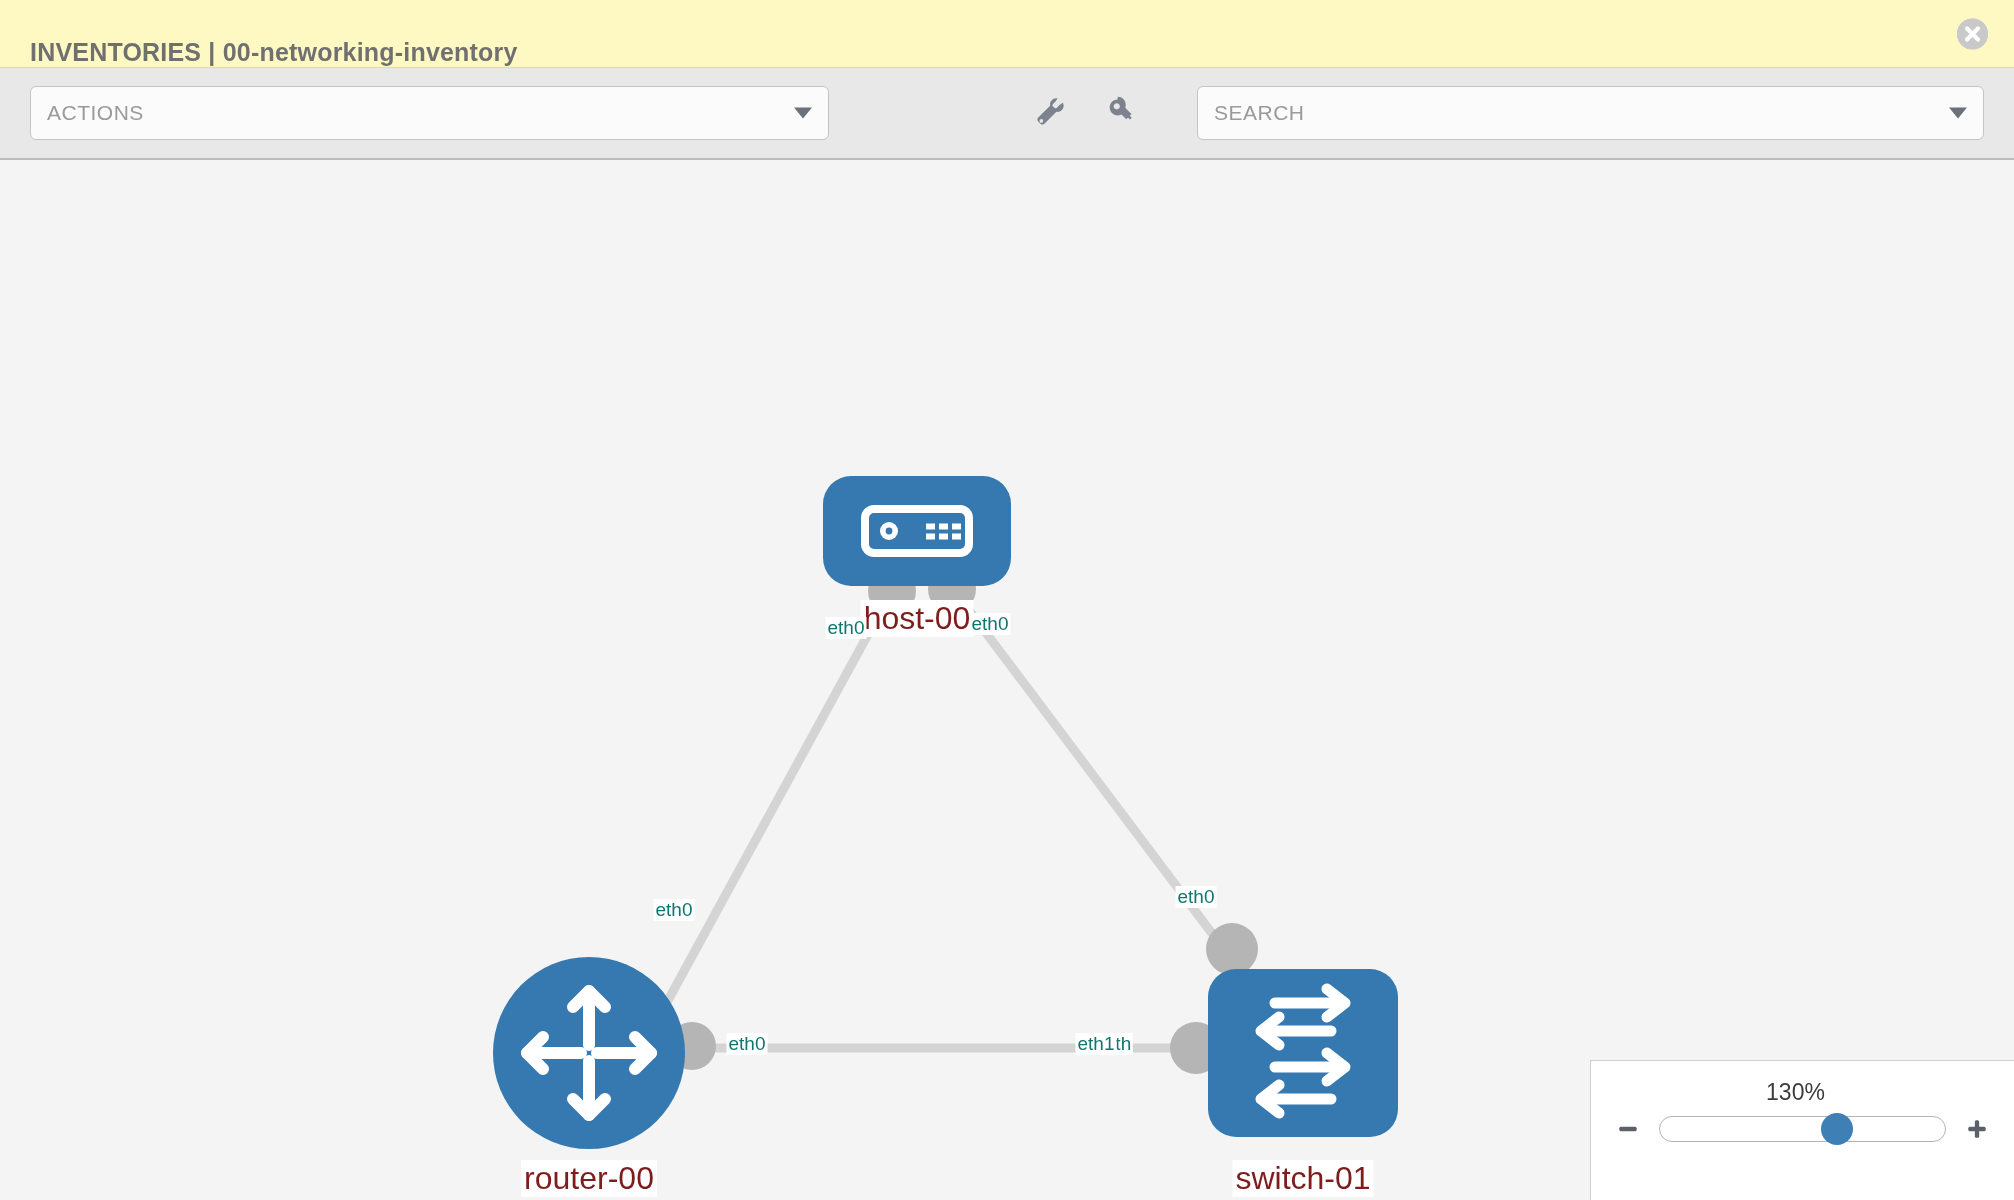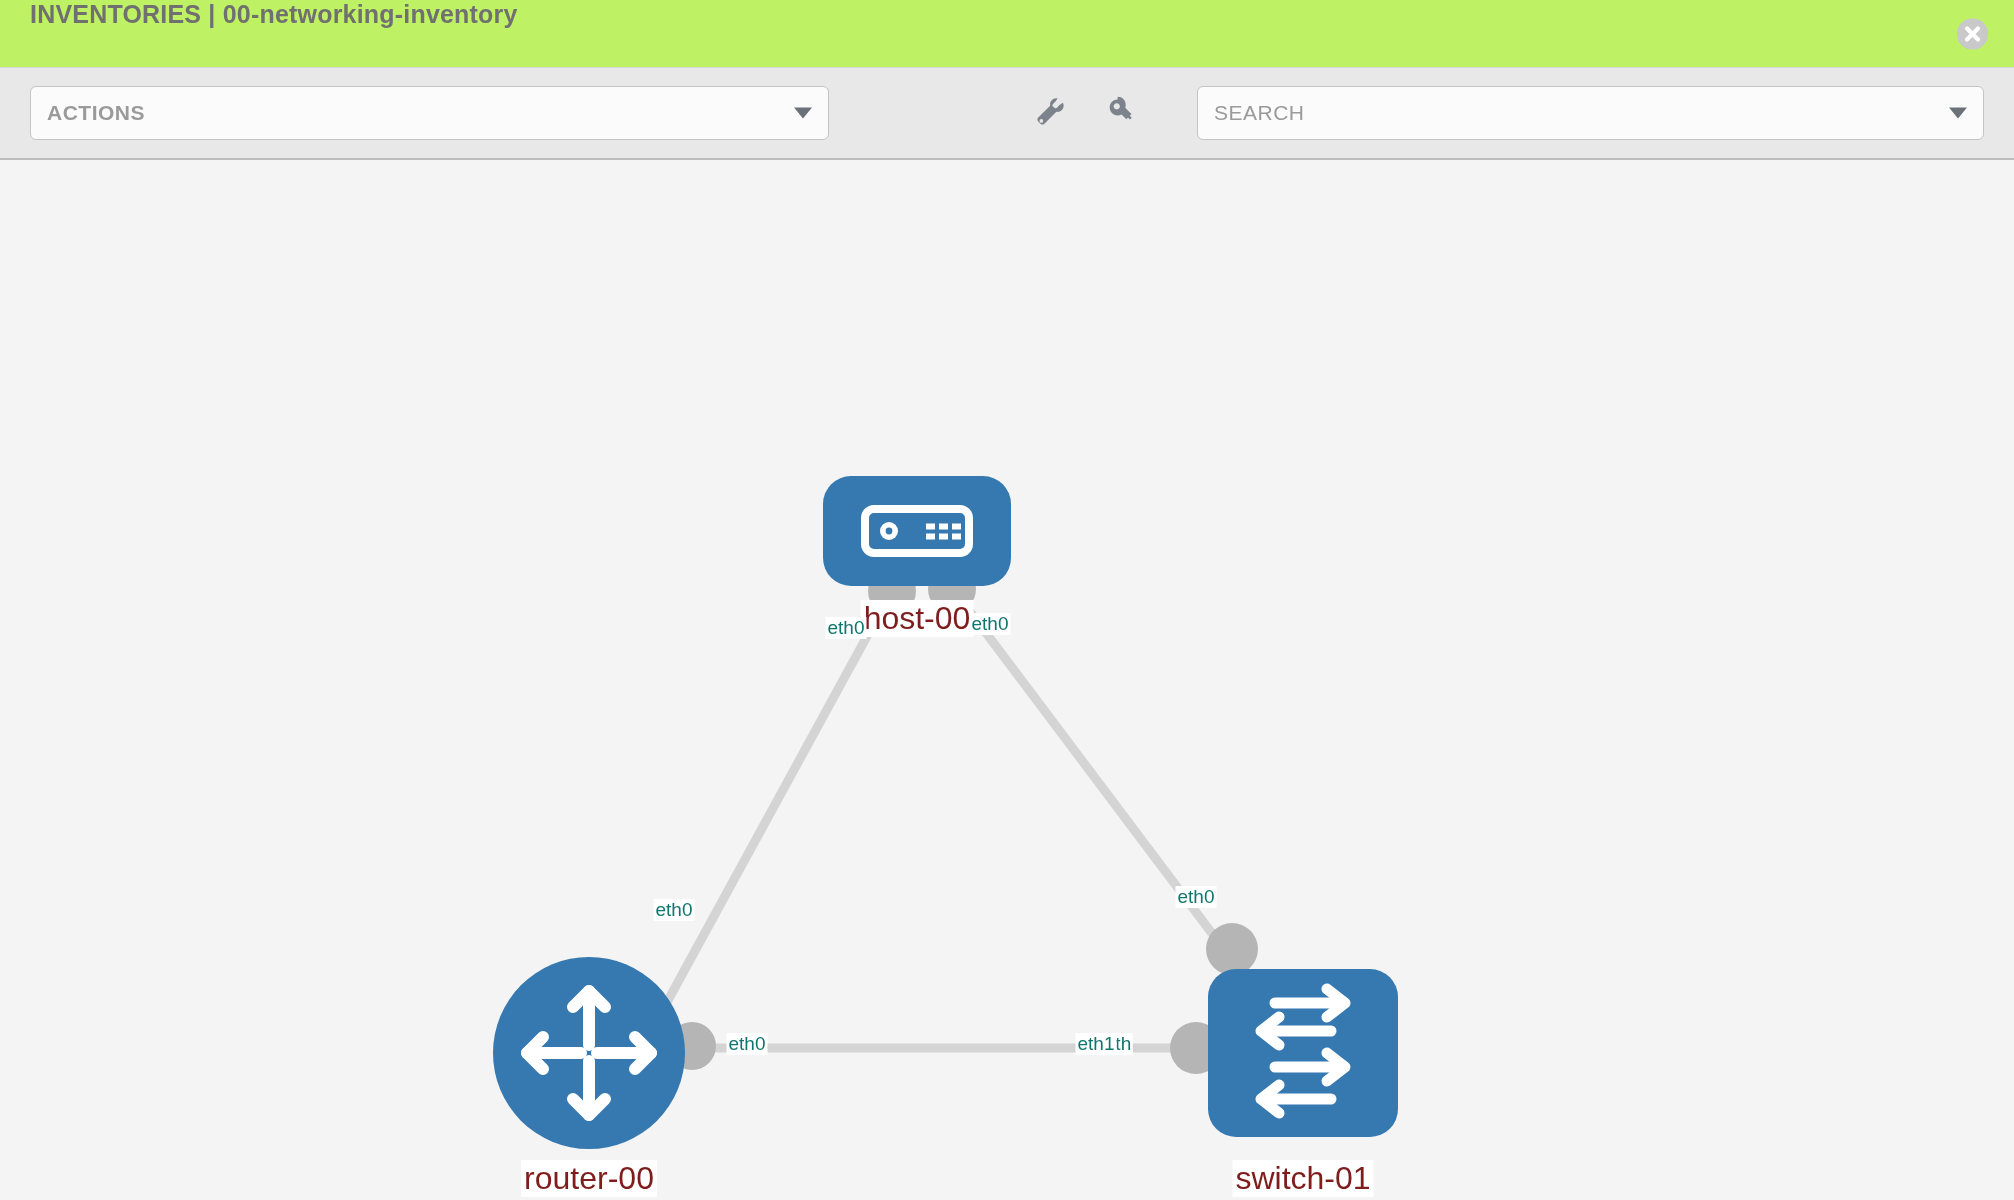--- a/index.html
+++ b/index.html
@@ -18,24 +18,24 @@
     background: #fbfbfb;
     display: flex;
     flex-direction: column;
   }
 
   
   .header {
     position: relative;
     height: 68px;
     flex: 0 0 68px;
-    background: #bef264;
+    background: #fef9c3;
     border-bottom: 1px solid #d7d7d7;
     display: flex;
-    align-items: flex-start;
+    align-items: flex-end;
     padding: 0 30px;
   }
   .header-title {
     font-size: 25px;
     font-weight: bold;
     color: #707070;
     letter-spacing: 0.2px;
     white-space: nowrap;
   }
   .close-btn {
@@ -86,21 +86,21 @@
   .caret {
     position: absolute;
     right: 16px;
     top: 50%;
     transform: translateY(-50%);
     width: 0; height: 0;
     border-left: 9px solid transparent;
     border-right: 9px solid transparent;
     border-top: 11px solid #6b7179;
   }
-  #actions-select { width: 800px; font-weight: bold; }
+  #actions-select { width: 800px; }
   #search-select  { width: 788px; }
 
   .toolbar-icons {
     display: flex;
     align-items: center;
     gap: 34px;
     margin-left: 200px;
     margin-right: 54px;
   }
   .tool-icon {
@@ -313,15 +313,34 @@
     <div class="iface-label" style="left:846px; top:468px;">eth0</div>
     <div class="iface-label" style="left:674px; top:750px;">eth0</div>
 
     <div class="iface-label" style="left:990px; top:464px;">eth0</div>
     <div class="iface-label" style="left:1196px; top:737px;">eth0</div>
 
     <div class="iface-label" style="left:747px; top:884px;">eth0</div>
     <div class="iface-label" style="left:1118px; top:884px;">eth</div>
     <div class="iface-label" style="left:1096px; top:884px;">eth1</div>
 
+    <div class="zoom-panel">
+      <div class="zoom-label">130%</div>
+      <div class="zoom-row">
+        <div class="zoom-btn">
+          <svg width="26" height="26" viewBox="0 0 24 24" aria-hidden="true">
+            <rect x="4" y="10" width="16" height="4" rx="1.4" fill="currentColor"></rect>
+          </svg>
+        </div>
+        <div class="zoom-track">
+          <div class="zoom-thumb" id="zoom-thumb" style="left: 62%;"></div>
+        </div>
+        <div class="zoom-btn">
+          <svg width="26" height="26" viewBox="0 0 24 24" aria-hidden="true">
+            <rect x="4" y="10" width="16" height="4" rx="1.4" fill="currentColor"></rect>
+            <rect x="10" y="4" width="4" height="16" rx="1.4" fill="currentColor"></rect>
+          </svg>
+        </div>
+      </div>
+    </div>
 
   </div>
 </div>
 
 </body></html>

